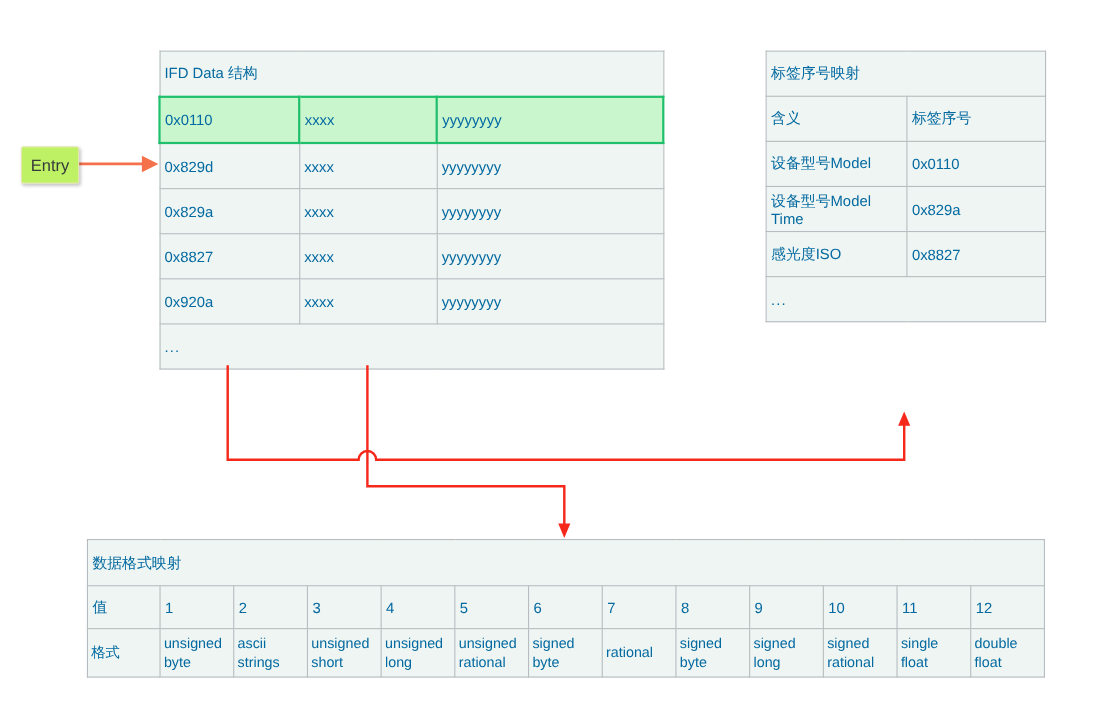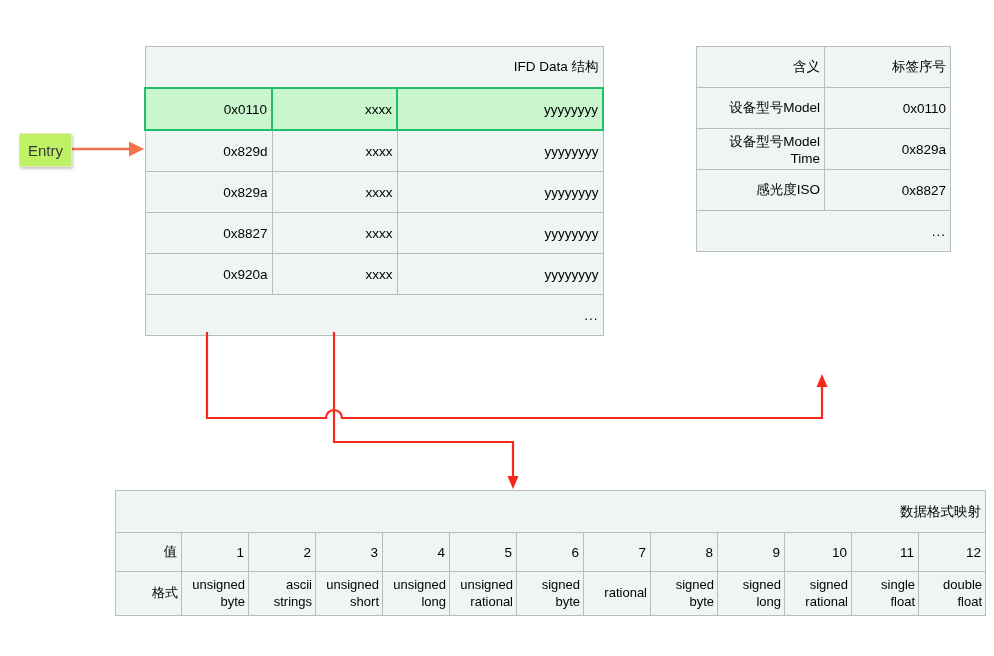--- a/index.html
+++ b/index.html
@@ -3,29 +3,29 @@
 <meta charset="utf-8">
 <style>
   html,body { margin:0; padding:0; }
   body {
     width:994px; height:656px; position:relative; overflow:hidden;
     background:#ffffff;
     font-family:"Liberation Sans","DejaVu Sans",sans-serif;
   }
   .tbl {
     position:absolute; border-collapse:collapse; table-layout:fixed;
-    color:#000000; font-size:13.5px; text-align:right;
+    color:#0369a1; font-size:13.5px; text-align:left;
   }
   .tbl td {
     border:1px solid #b6bcbf; background:#eef5f2;
     height:40px; padding:0 4px; vertical-align:middle;
   }
   #ifd-table   { left:144px; top:46px;  width:458px; }
   #tagmap-table{ left:696px; top:46px;  width:254px; }
-  #format-table{ left:79px;  top:490px; width:870px;margin-left:36px; }
+  #format-table{ left:79px;  top:490px; width:870px; }
   #format-table td.title-cell { height:41px; }
   #format-table td.val  { height:38px; }
   #format-table td.fmt  {
     height:39px; font-size:13px; line-height:1.25; padding:2px 3px;
     overflow-wrap:break-word; word-wrap:break-word;
   }
   tr.hl td { background:#c9f6cd; border:2px solid #1fbf6b; }
   td.dots { letter-spacing:1px; }
   .overlay {
     position:absolute; left:0; top:0; width:994px; height:656px;
@@ -86,20 +86,23 @@
   </tr>
 </tbody>
   </table>
 
 <table class="tbl" id="tagmap-table">
   <colgroup>
       <col style="width:128px">
       <col style="width:126px">
     </colgroup>
   <tbody>
+      <tr>
+    <td colspan="2">标签序号映射</td>
+  </tr>
   <tr>
     <td>含义</td>
     <td>标签序号</td>
   </tr>
   <tr>
     <td>设备型号Model</td>
     <td>0x0110</td>
   </tr>
   <tr>
     <td>设备型号Model Time</td>

